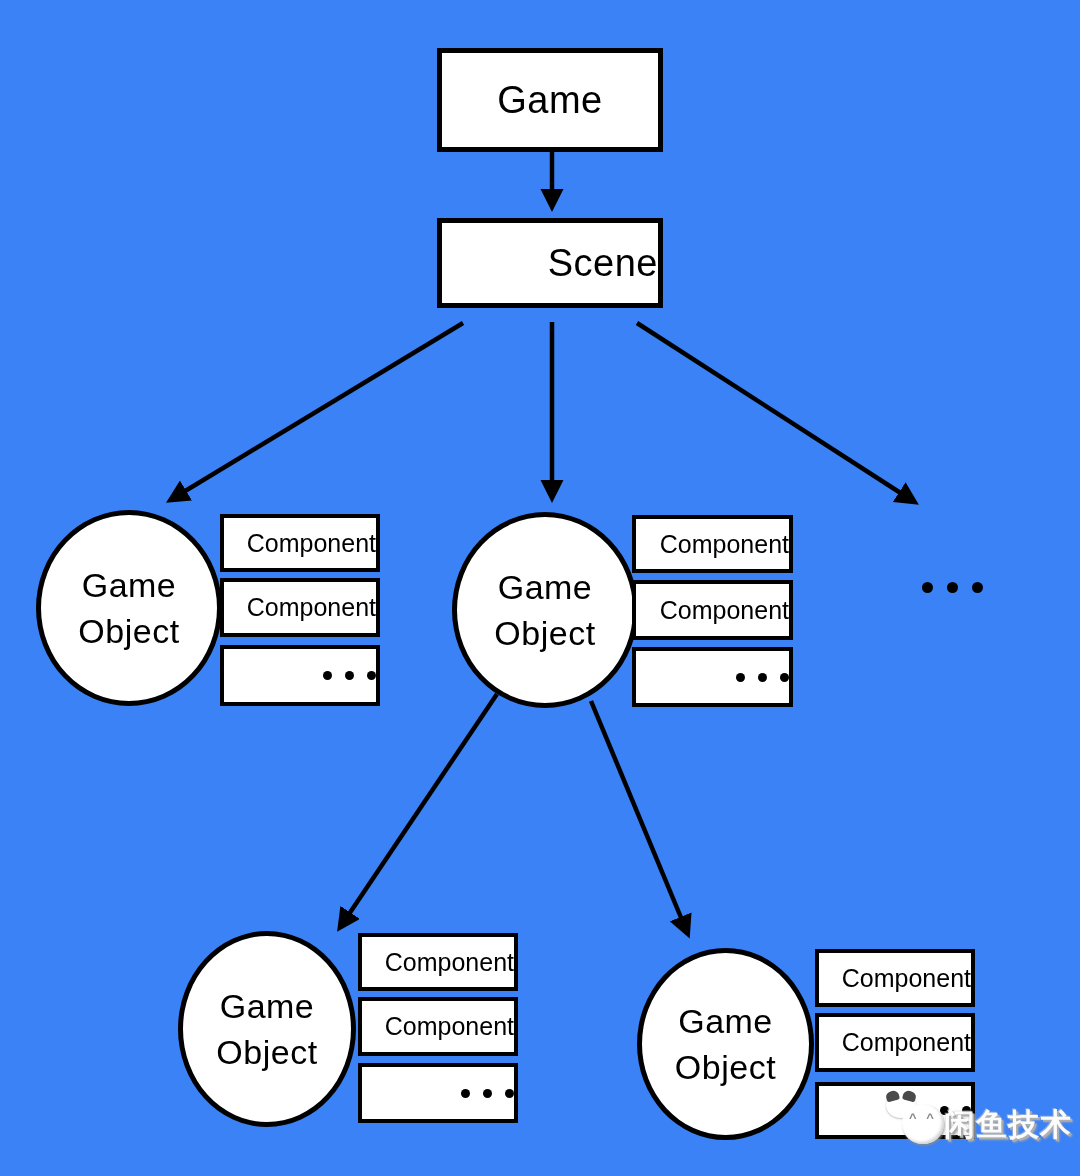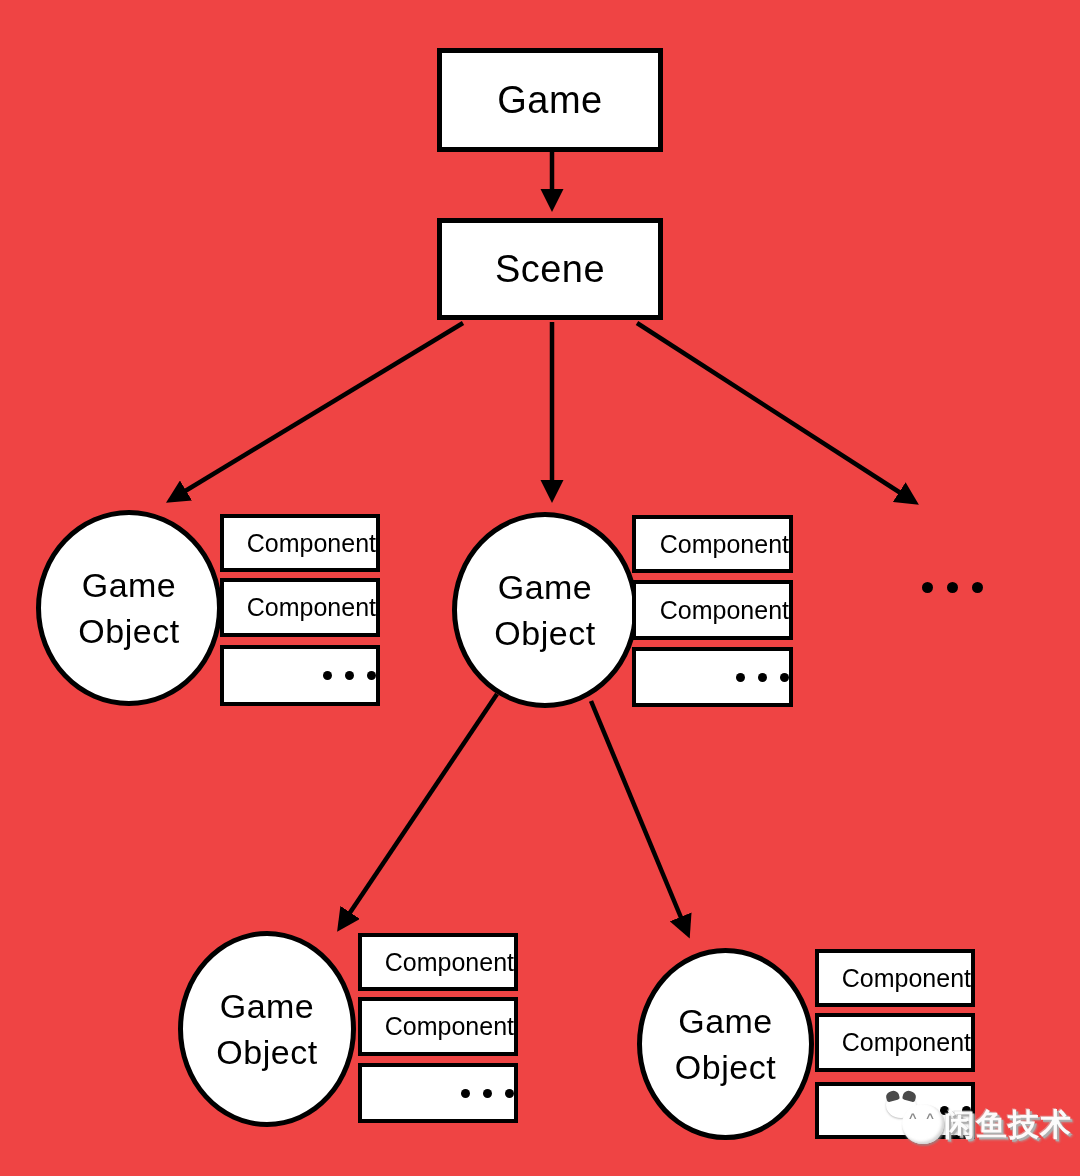--- a/index.html
+++ b/index.html
@@ -5,21 +5,21 @@
   html, body {
     margin: 0;
     padding: 0;
     background: #ffffff;
     font-family: "Liberation Sans", "DejaVu Sans", sans-serif;
   }
   #canvas {
     position: relative;
     width: 1080px;
     height: 1176px;
-    background: #ef4444;
+    background: #3b82f6;
     overflow: hidden;
     color: #000;
   }
   
   #arrows {
     position: absolute;
     left: 0; top: 0;
     width: 1080px;
     height: 1176px;
     z-index: 1;
@@ -171,21 +171,21 @@
       <line x1="552" y1="322" x2="552" y2="496" marker-end="url(#ah)"></line>
       <line x1="637" y1="323" x2="913" y2="501" marker-end="url(#ah)"></line>
       <line x1="497" y1="694" x2="341" y2="926" marker-end="url(#ah)"></line>
       <line x1="591" y1="701" x2="687" y2="932" marker-end="url(#ah)"></line>
     </g>
   </svg>
 
   <div class="node-box" style="left:437px; top:48px; width:226px; height:104px;">
     <span>Game</span>
   </div>
-  <div class="node-box" style="left:437px; top:218px; width:226px; height:102px;">
+  <div class="node-box" style="left:437px; top:218px; width:226px; height:90px;justify-content:flex-end;">
     <span>Scene</span>
   </div>
 
   <div class="gobj" style="left:36px; top:510px; width:186px; height:196px;">
     <div class="gobj-text">
       <span>Game</span>
       <span>Object</span>
     </div>
   </div>
   <div class="comp" style="left:220px; top:514px; width:160px; height:58px;">

